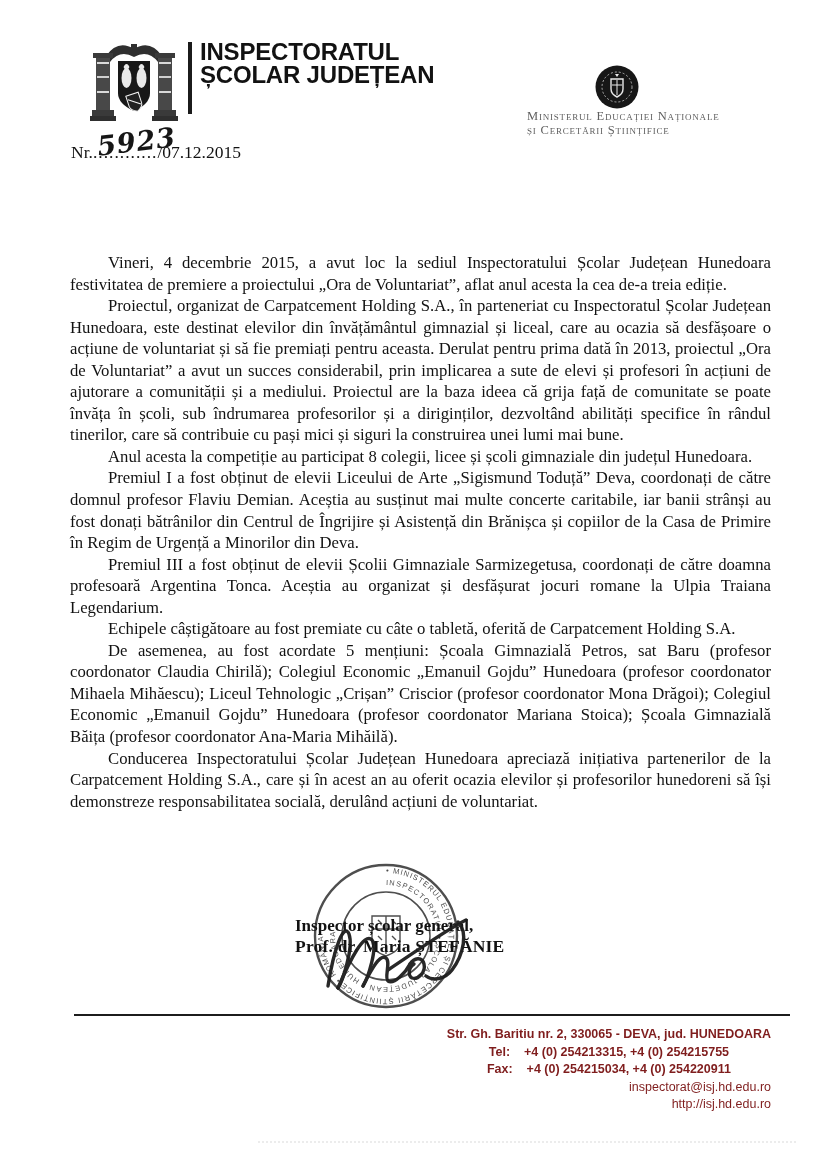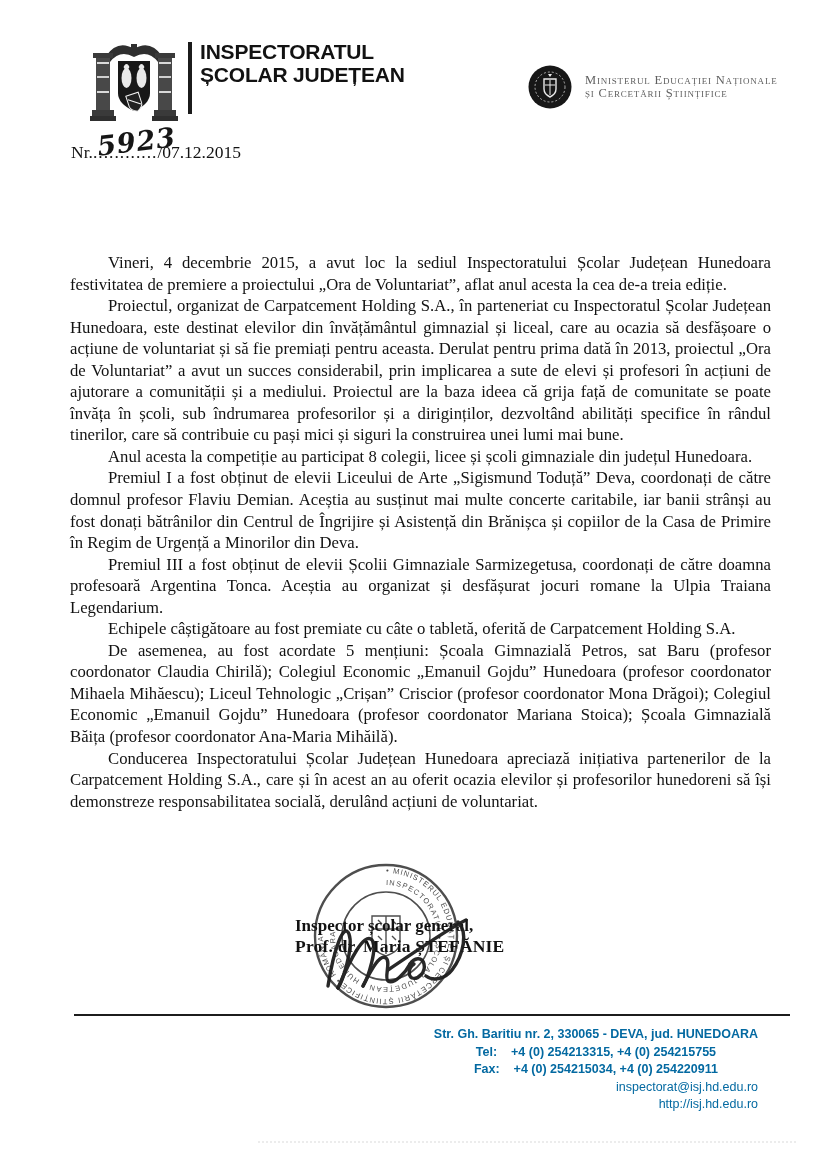--- a/index.html
+++ b/index.html
@@ -3,25 +3,25 @@
 <meta charset="utf-8">
 <style>
   html,body{margin:0;padding:0;background:#fff;}
   .page{position:relative;width:826px;height:1169px;background:#fff;overflow:hidden;
         font-family:"Liberation Serif",serif;color:#121212;}
 
   
   .header-left{position:absolute;left:84px;top:36px;display:flex;align-items:flex-start;}
   .emblem{width:100px;height:94px;flex:0 0 auto;}
   .org-divider{width:4px;height:72px;background:#1b1b1b;margin:6px 8px 0 4px;}
-  .org-name{font-family:"Liberation Sans",sans-serif;font-weight:bold;font-size:21px;
+  .org-name{font-family:"Liberation Sans",sans-serif;font-weight:bold;font-size:24px;
             line-height:23px;letter-spacing:-0.2px;padding-top:4px;white-space:nowrap;}
   .org-name .l3{letter-spacing:4.5px;}
 
-  .ministry{position:absolute;left:527px;top:64px;display:flex;align-items:center;}
+  .ministry{position:absolute;left:527px;top:64px;display:flex;align-items:center;flex-direction:column;}
   .seal{width:46px;height:46px;flex:0 0 auto;margin-right:12px;}
   .ministry-text{font-family:"Liberation Serif",serif;font-variant:small-caps;
                  color:#5f5f5f;font-size:12.5px;line-height:13.5px;letter-spacing:0.8px;
                  white-space:nowrap;}
 
   
   .nr-line{position:absolute;left:71px;top:142px;font-size:17.5px;white-space:nowrap;text-align:right;}
   .nr-dots{letter-spacing:1px;}
   .nr-hand{position:absolute;left:26px;top:-16px;font-family:"DejaVu Serif",serif;
            font-style:italic;font-weight:bold;font-size:27px;letter-spacing:1px;
@@ -40,23 +40,23 @@
   .stamp-svg{position:absolute;left:308px;top:858px;z-index:1;opacity:0.92;}
   .sig-block{position:absolute;left:295px;top:916px;width:290px;text-align:left;
              z-index:2;font-weight:bold;}
   .sig-role{font-size:17px;}
   .sig-name{font-size:17.5px;letter-spacing:0.2px;}
   .sig-squiggle{position:absolute;left:318px;top:898px;z-index:3;}
 
   
   .footer-rule{position:absolute;left:74px;right:36px;top:1014px;
                border-top:2.5px solid #1c1c1c;}
-  .footer-text{position:absolute;right:68px;top:1026px;text-align:right;
+  .footer-text{position:absolute;right:55px;top:1026px;text-align:right;
                font-family:"Liberation Sans",sans-serif;font-size:12.5px;
-               line-height:17.5px;color:#0369a1;white-space:nowrap;}
+               line-height:17.5px;color:#7f1d1d;white-space:nowrap;}
   .footer-text .addr{font-weight:bold;}
   .footer-text .telfax{font-weight:bold;text-align:center;}
   .footer-text .lbl{display:inline-block;margin-right:14px;}
   .bottom-dashes{position:absolute;left:258px;right:30px;top:1141px;
                  border-top:2px dotted #ececec;}
 </style>
 </head>
 <body>
 
 <div class="page">

